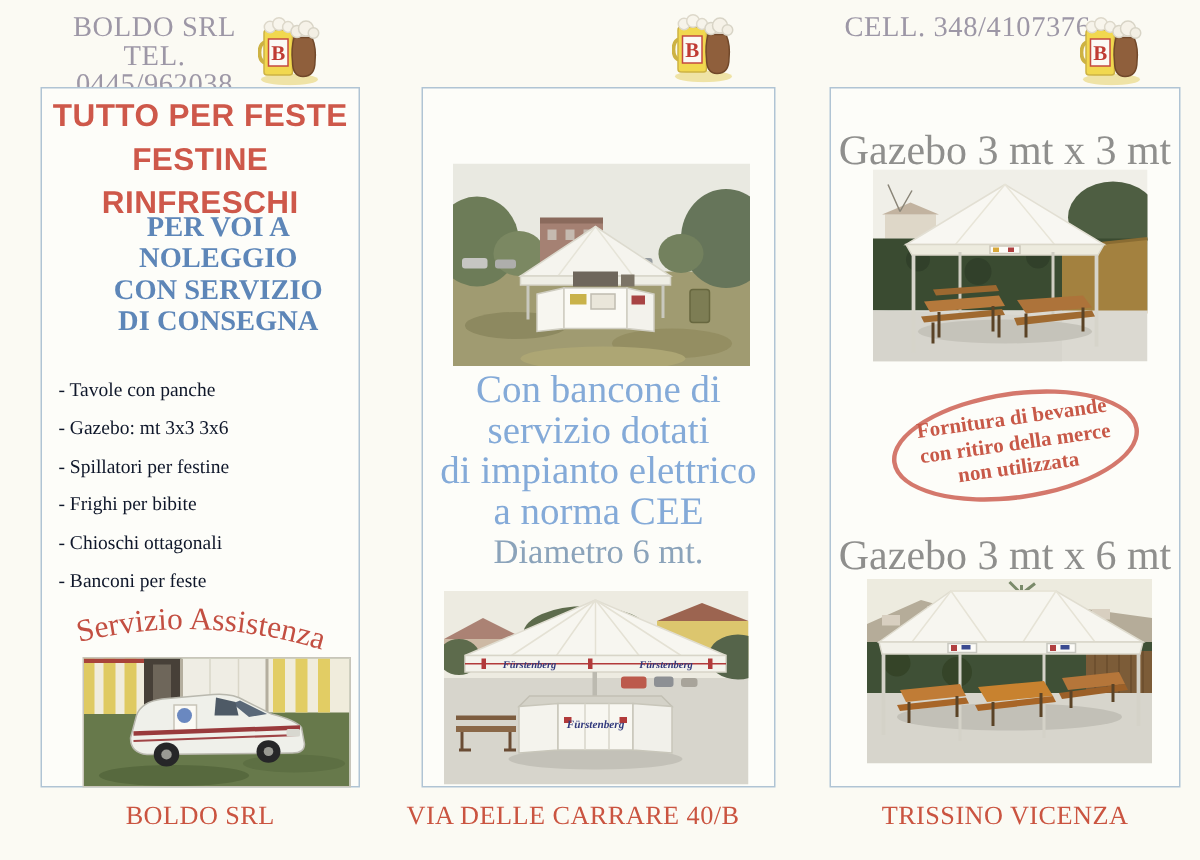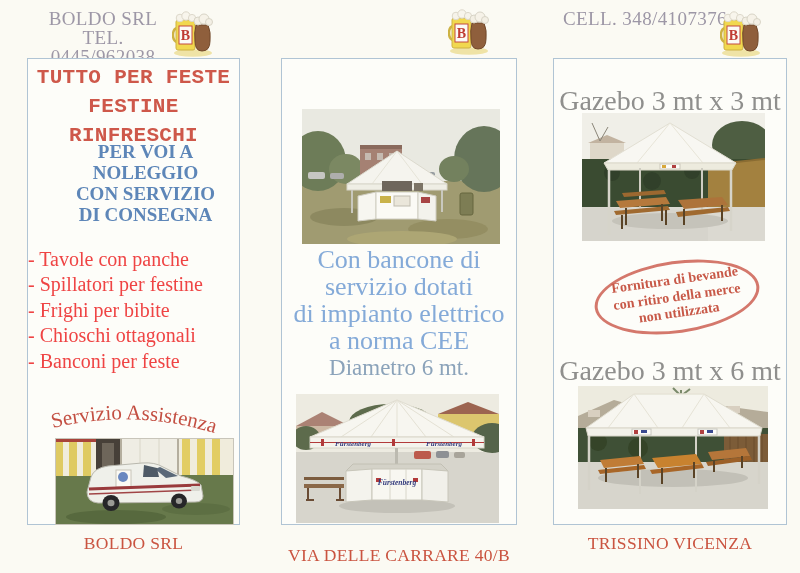--- a/index.html
+++ b/index.html
@@ -18,26 +18,26 @@
   .logo-mid{left:448px;top:5px;}
   .logo-right{left:720px;top:7px;}
   
   .panel{position:absolute;top:58px;height:467px;background:#fdfdf9;
          border:1px solid #b0c4d4;box-sizing:border-box;}
   .panel-left{left:27px;width:213px;}
   .panel-mid{left:281px;width:236px;}
   .panel-right{left:553px;width:234px;}
   
   .red-title{position:absolute;top:4px;left:0;width:100%;text-align:center;
-    font-family:Liberation Mono, monospace;font-weight:bold;font-size:21px;
+    font-family:Liberation Sans, sans-serif;font-weight:bold;font-size:21px;
     line-height:29px;color:#ce584a;letter-spacing:.3px;}
   .blue-sub{position:absolute;top:82px;left:12px;width:100%;text-align:center;
     font-weight:bold;font-size:19px;line-height:21px;color:#5d86b8;}
-  .rental-list{position:absolute;top:188px;left:0;right:2px;
-    font-size:20px;line-height:25.4px;color:#ef4444;}
+  .rental-list{position:absolute;top:188px;left:11px;right:2px;
+    font-size:13px;line-height:25.4px;color:#0f172a;}
   .arc-svg{position:absolute;top:340px;left:1px;width:209px;height:42px;}
   
   .photo{position:absolute;display:block;}
   .photo-van{left:27px;top:379px;width:177px;height:85px;border:1px solid #c8c5ba;}
   .photo-kiosk1{left:20px;top:50px;width:198px;height:135px;}
   .photo-kiosk2{left:14px;top:335px;width:203px;height:129px;}
   .photo-gaz3{left:28px;top:54px;width:183px;height:128px;}
   .photo-gaz6{left:24px;top:327px;width:190px;height:123px;}
   
   .mid-title{position:absolute;top:24px;left:0;width:100%;text-align:center;
@@ -52,21 +52,21 @@
   .right-title-top{top:26px;}
   .right-title-bottom{top:296px;}
   .stamp-oval{position:absolute;left:40px;top:202px;width:160px;height:66px;
     border:3px solid #d4786c;border-radius:50%;transform:rotate(-8deg);
     display:flex;flex-direction:column;justify-content:center;text-align:center;
     color:#c85948;font-weight:bold;font-size:14px;line-height:16.5px;}
   
   .footer{position:absolute;top:533px;text-align:center;color:#ca5440;
     font-size:17.5px;letter-spacing:.3px;}
   .footer-left{left:27px;width:213px;}
-  .footer-mid{left:281px;width:236px;margin-top:12px;}
+  .footer-mid{left:264px;width:236px;}
   .footer-right{left:553px;width:234px;}
 </style>
 </head>
 <body>
 
 <div class="hdr hdr-left">
   <div>BOLDO SRL</div>
   <div>TEL. 0445/962038</div>
 </div>
 
@@ -138,20 +138,21 @@
     <div>RINFRESCHI</div>
   </div>
   <div class="blue-sub">
     <div>PER VOI A</div>
     <div>NOLEGGIO</div>
     <div>CON SERVIZIO</div>
     <div>DI CONSEGNA</div>
   </div>
   <div class="rental-list">
     <div>- Tavole con panche</div>
+    <div>- Gazebo: mt 3x3 3x6</div>
     <div>- Spillatori per festine</div>
     <div>- Frighi per bibite</div>
     <div>- Chioschi ottagonali</div>
     <div>- Banconi per feste</div>
   </div>
   <svg class="arc-svg" viewBox="0 0 209 42">
     <defs>
         <path id="arcpath" d="M 6,34 Q 104,4 203,40" fill="none"></path>
       </defs>
     <text font-size="21" fill="#c34f42" font-family="Liberation Serif, serif">

